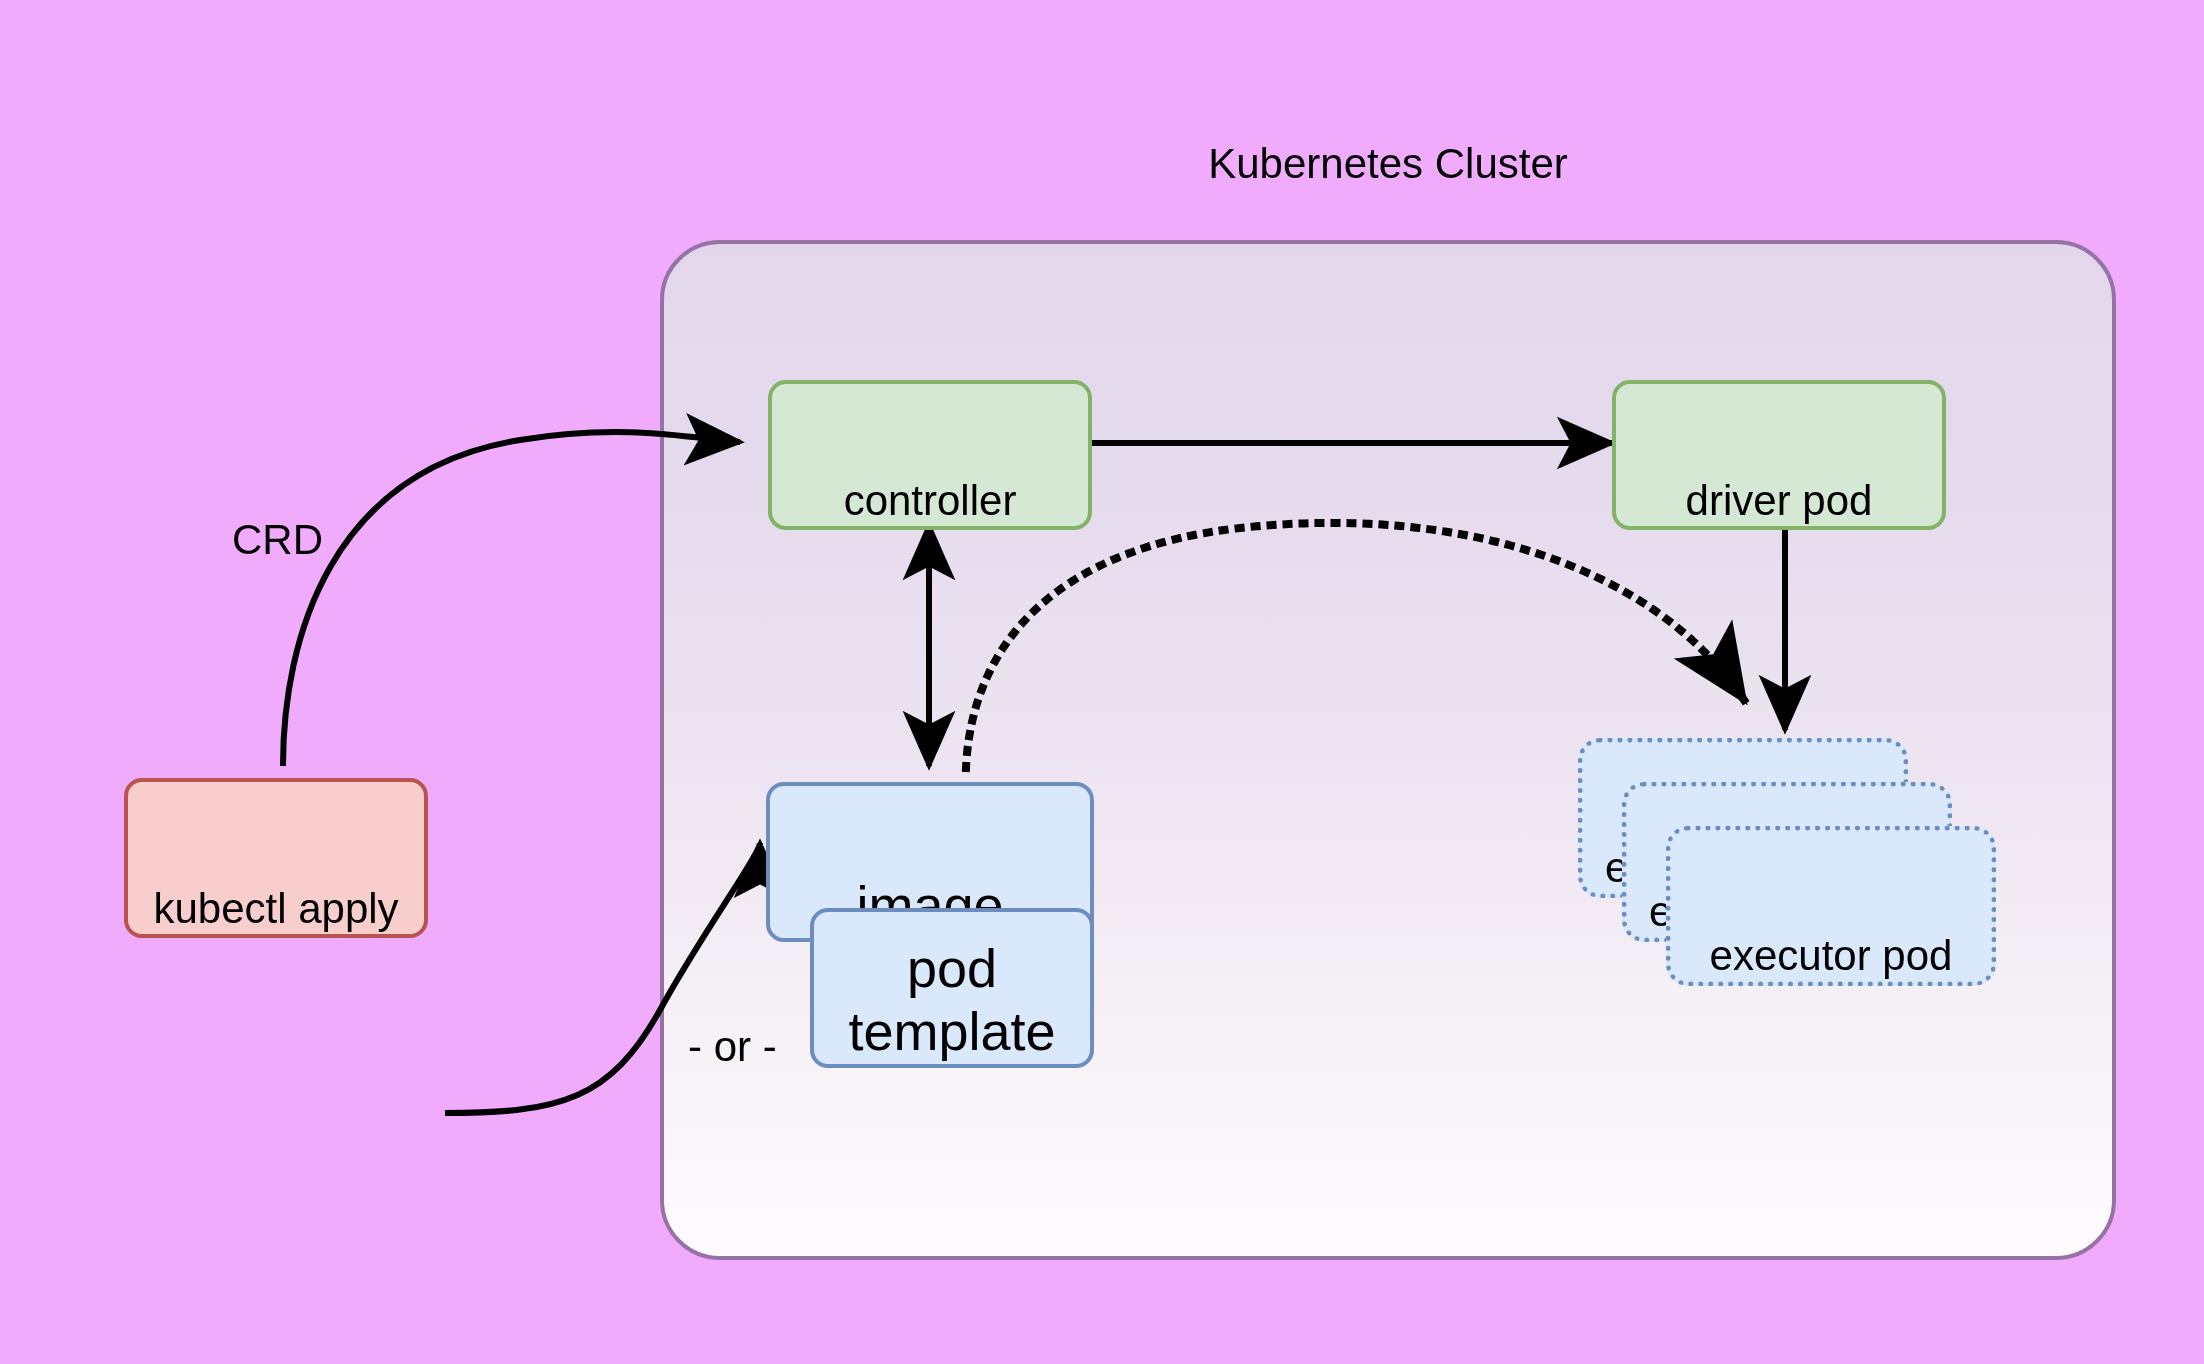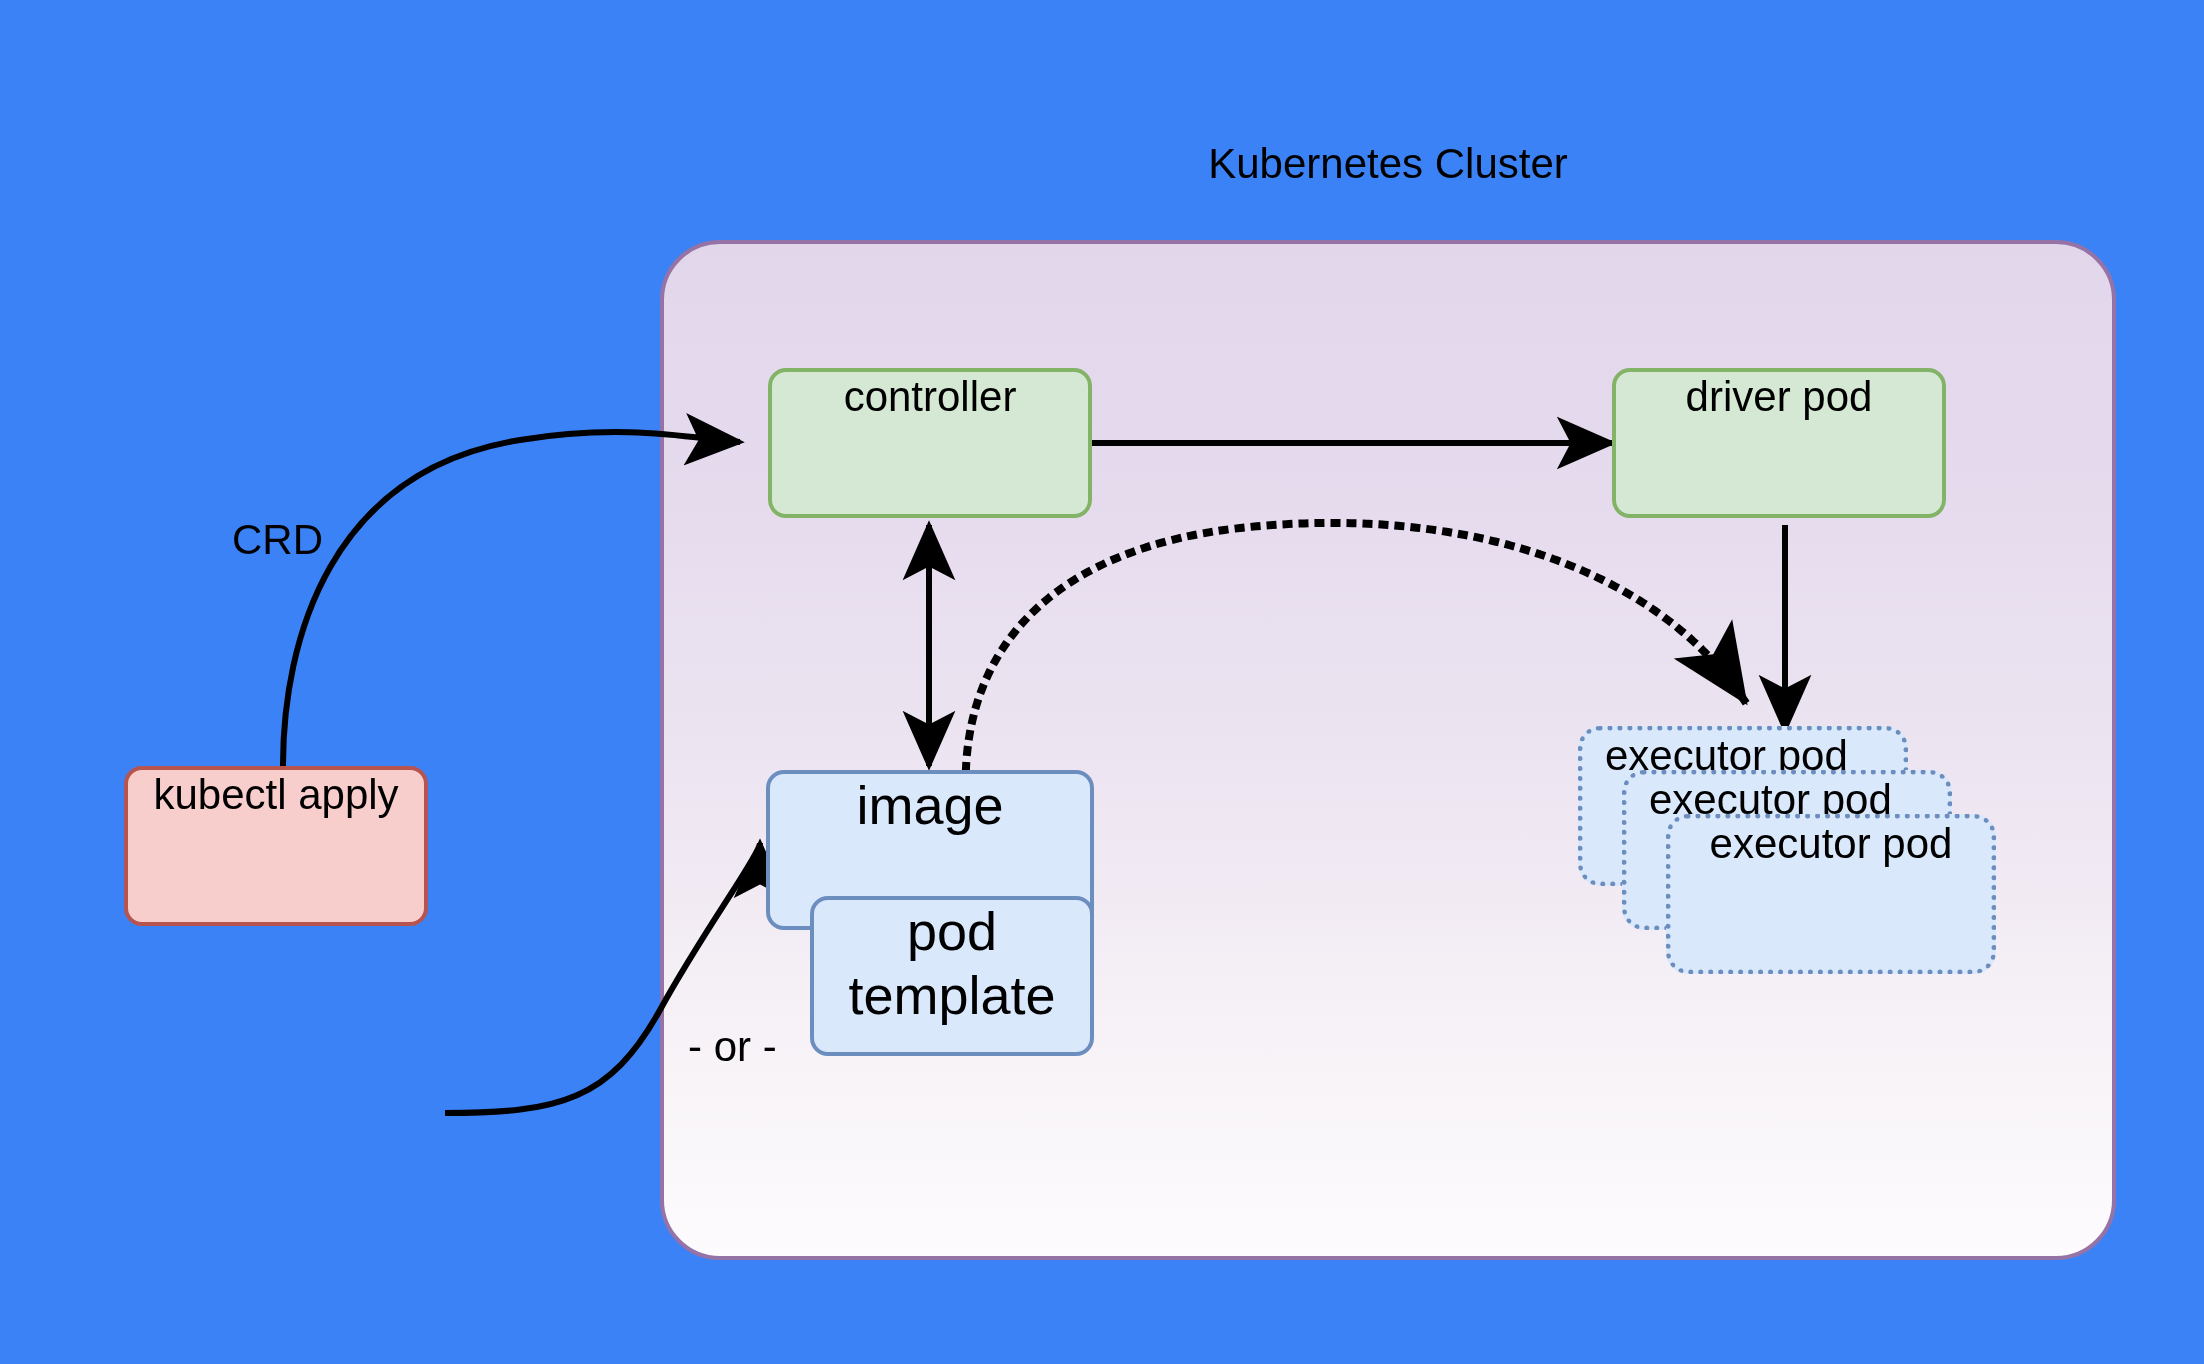--- a/index.html
+++ b/index.html
@@ -8,35 +8,36 @@
     padding: 0;
     background: #ffffff;
   }
   body {
     font-family: "Liberation Sans", sans-serif;
   }
   #canvas {
     position: relative;
     width: 2204px;
     height: 1364px;
-    background: #3b82f6;
+    background: #f0abfc;
     overflow: hidden;
   }
 
   
   .node {
     position: absolute;
     box-sizing: border-box;
     display: flex;
-    align-items: flex-start;
+    align-items: flex-end;
     justify-content: center;
     text-align: center;
     color: #000000;
     line-height: 1.18;
     border-radius: 18px;
+    margin-top: 12px;
   }
 
   .node-label {
     display: block;
     white-space: pre-line;
   }
 
   
   #cluster-container {
     position: absolute;

